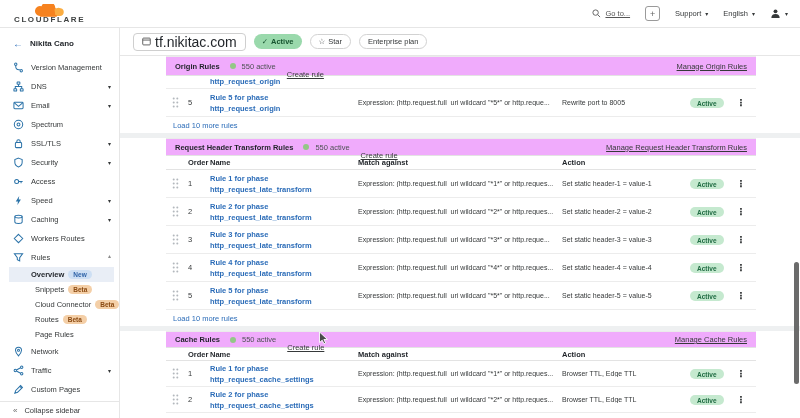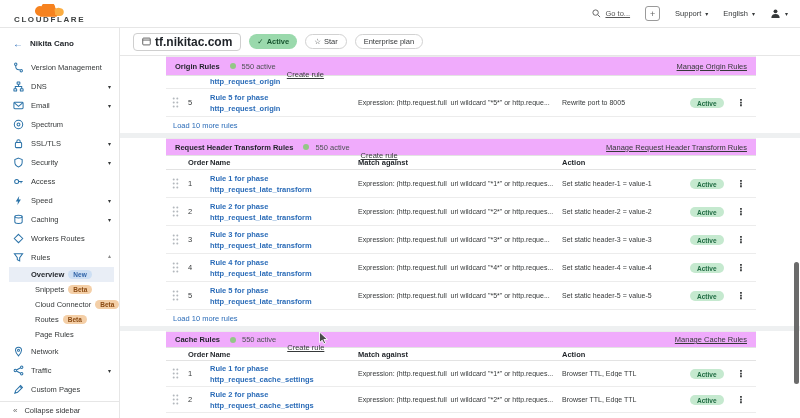--- a/index.html
+++ b/index.html
@@ -37,21 +37,21 @@
   .sub-label { color:#36393a; white-space:nowrap; }
   .pill { font-size:6.5px; font-weight:bold; border-radius:7px; padding:1px 5px; line-height:1.2; }
   .pill-new { background:#cddff4; color:#2f63a8; }
   .pill-beta { background:#f4cfa7; color:#8a4a12; }
   .collapse-row { margin-top:auto; height:17px; border-top:1px solid #e6e6e6; display:flex; align-items:center; gap:7px; padding-left:13px; color:#36393a; cursor:pointer; flex:none; }
   .collapse-ic { color:#6a6a6a; font-size:8px; }
 
   
   .zone-bar { height:28px; border-bottom:1px solid #e6e6e6; display:flex; align-items:center; gap:8px; padding-left:13px; background:#fff; flex:none; }
   .domain-box { height:18px; border:1px solid #cfcfcf; border-radius:4px; display:flex; align-items:center; gap:4px; padding:0 8px; }
-  .domain-text { font-weight:bold; font-size:12px; color:#1f2328; }
+  .domain-text { font-weight:normal; font-size:14px; color:#1f2328; }
   .zone-pill { height:15px; display:flex; align-items:center; gap:3px; border-radius:8px; padding:0 8px; }
   .zone-active { background:#9ad9ac; color:#17542f; font-weight:bold; }
   .zone-outline { border:1px solid #d2d2d2; color:#36393a; background:#fff; }
 
   
   .content { height:360px; background:#fff; overflow:hidden; position:relative; }
   .section { margin:0 44px 0 46px; }
   .section-header { height:20px; background:#f0abfc; border-top:1px solid #ebebeb; border-bottom:1px solid #e3e3e3; display:flex; align-items:center; padding:0 9px; gap:6px; }
   .section-header.h18 { height:18px; } .section-header.h17 { height:17px; }
   .sec-title { font-weight:bold; color:#1f2328; }

